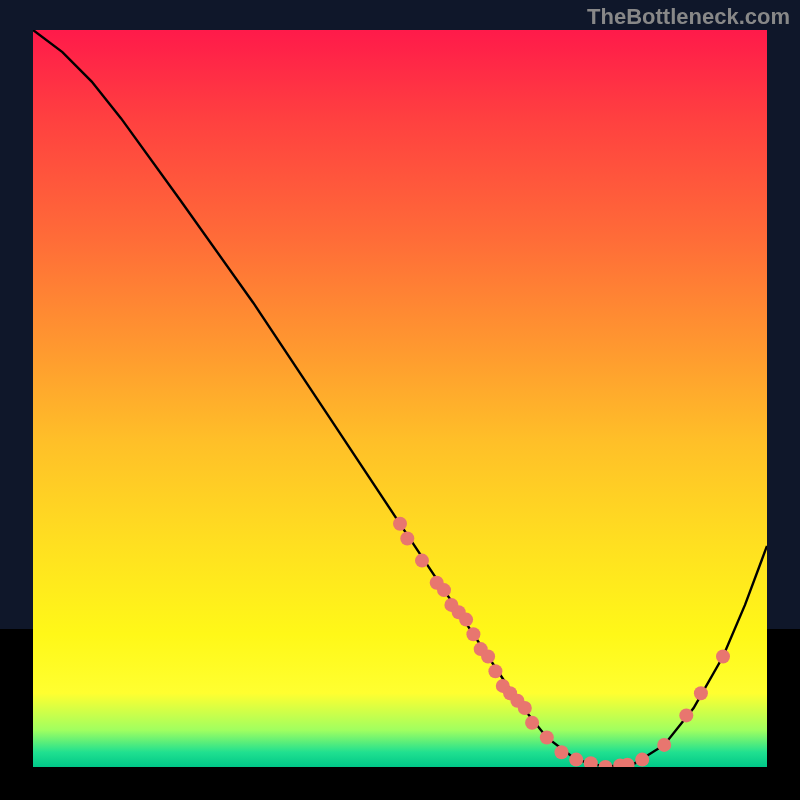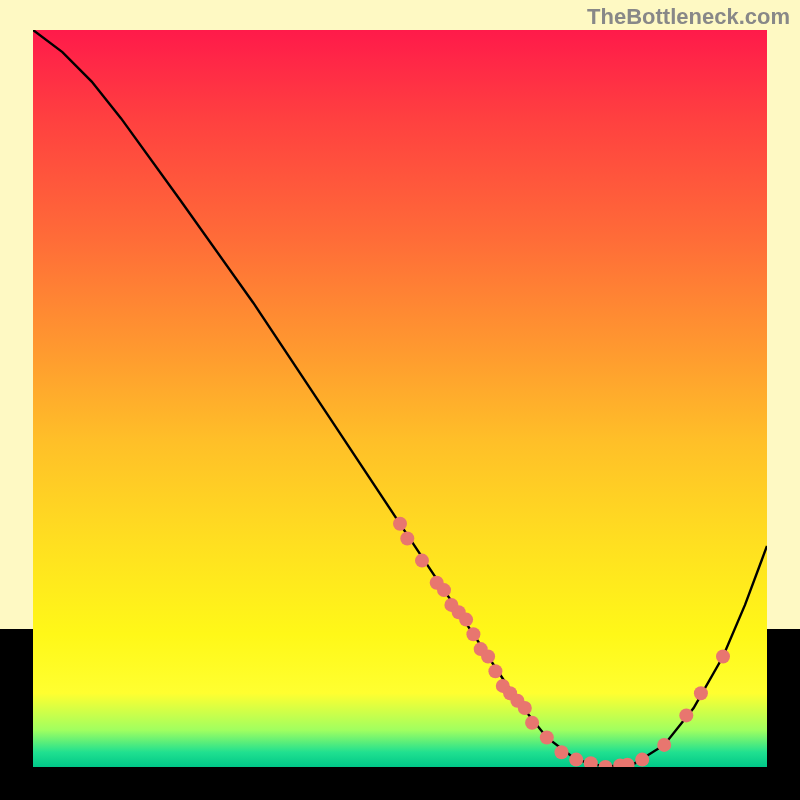--- a/index.html
+++ b/index.html
@@ -8,21 +8,21 @@
     background: #000;
     width: 800px;
     height: 800px;
     overflow: hidden;
     font-family: Arial, sans-serif;
   }
   .container {
     position: relative;
     width: 800px;
     height: 629px;
-    background: #fef9c3;
+    background: #0f172a;
   }
   .watermark {
     position: absolute;
     top: 4px;
     right: 10px;
     color: #888;
     font-size: 22px;
     font-weight: bold;
     z-index: 10;
   }

